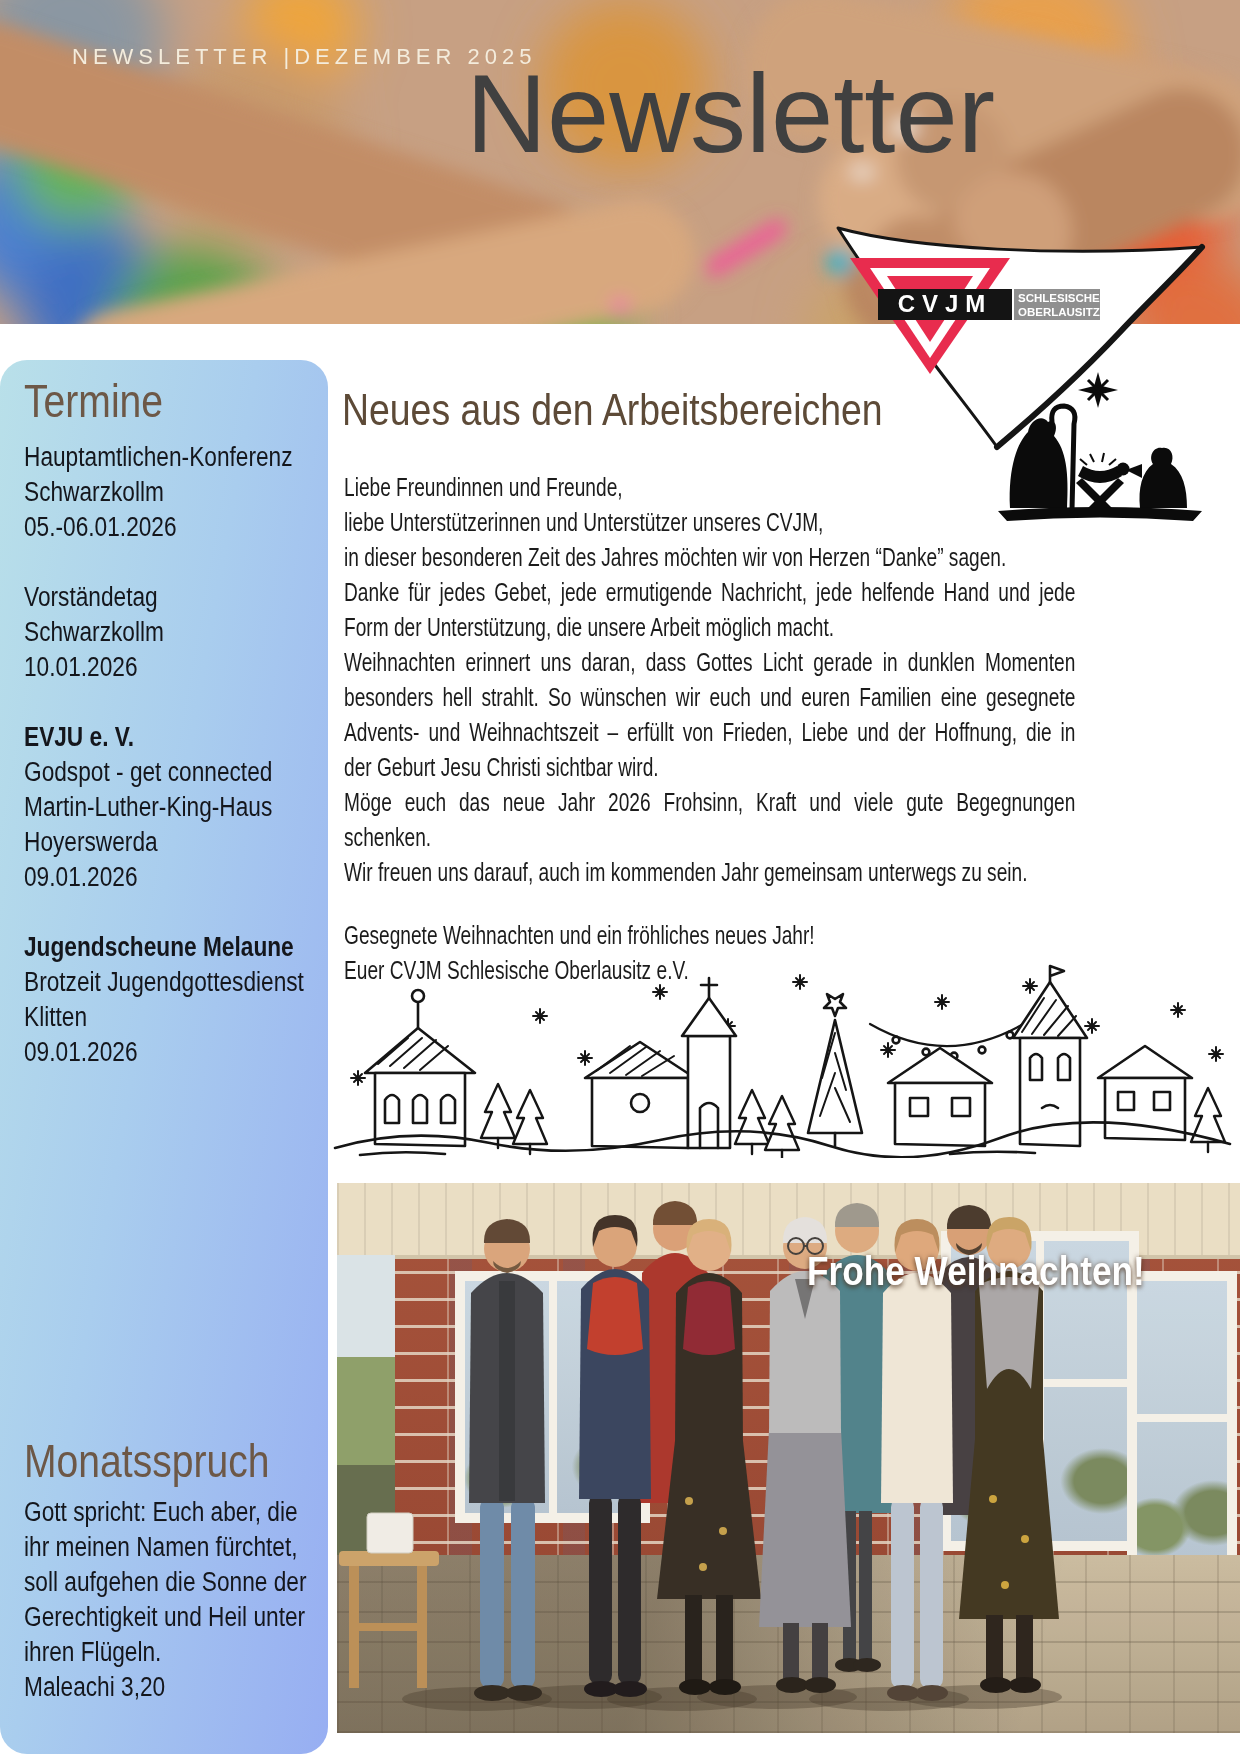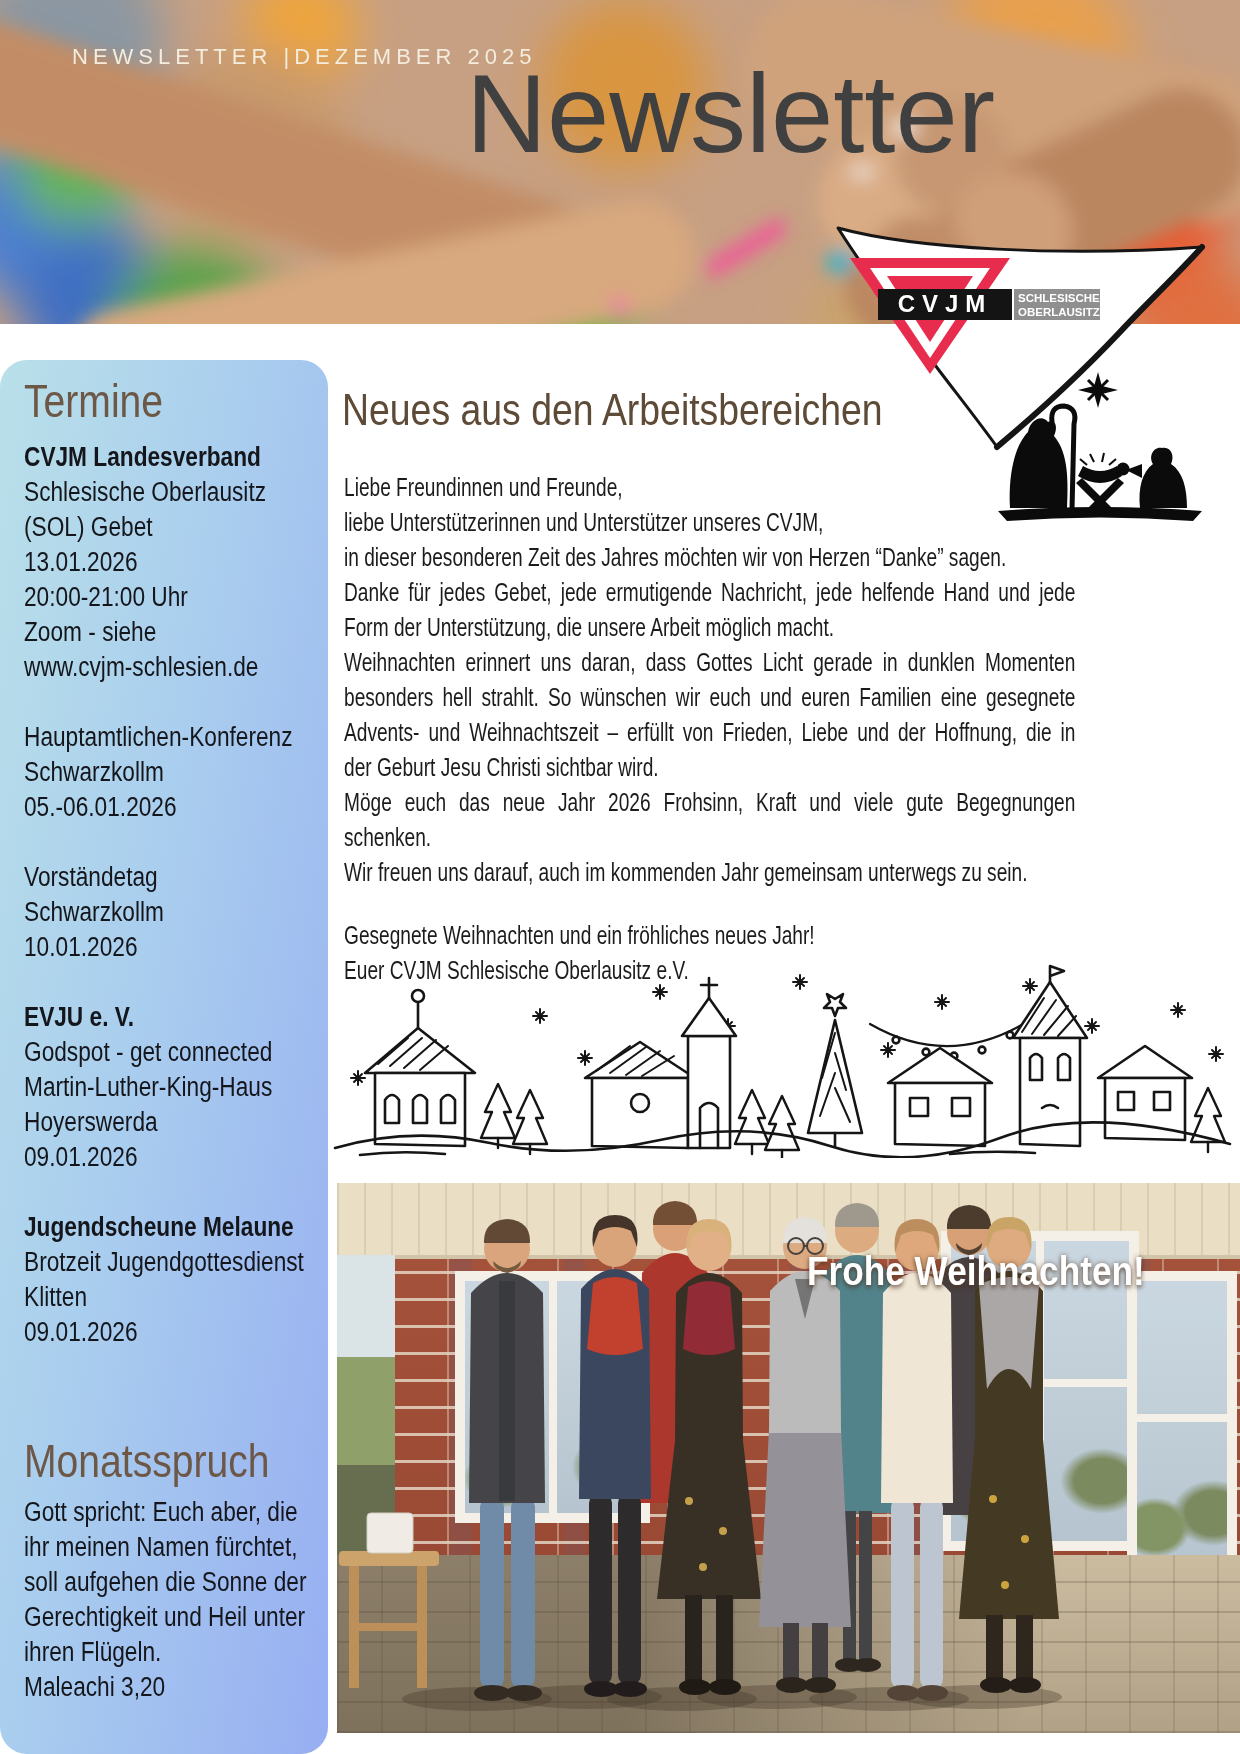--- a/index.html
+++ b/index.html
@@ -164,29 +164,20 @@
         <path d="M97 95 L90 89"></path>
         <path d="M119 95 L126 89"></path>
     </g>
   </svg>
 
   <div class="sidebar">
     <div class="h-brown termine-h">Termine</div>
 
     <div class="sb-sections">
       <div class="sb-sec">
-        <div class="sb-line sb-bold">CVJM Landesverband</div>
-        <div class="sb-line">Schlesische Oberlausitz</div>
-        <div class="sb-line">(SOL) Gebet</div>
-        <div class="sb-line">13.01.2026</div>
-        <div class="sb-line">20:00-21:00 Uhr</div>
-        <div class="sb-line">Zoom - siehe</div>
-        <div class="sb-line">www.cvjm-schlesien.de</div>
-      </div>
-      <div class="sb-sec">
         <div class="sb-line">Hauptamtlichen-Konferenz</div>
         <div class="sb-line">Schwarzkollm</div>
         <div class="sb-line">05.-06.01.2026</div>
       </div>
       <div class="sb-sec">
         <div class="sb-line">Vorständetag</div>
         <div class="sb-line">Schwarzkollm</div>
         <div class="sb-line">10.01.2026</div>
       </div>
       <div class="sb-sec">

